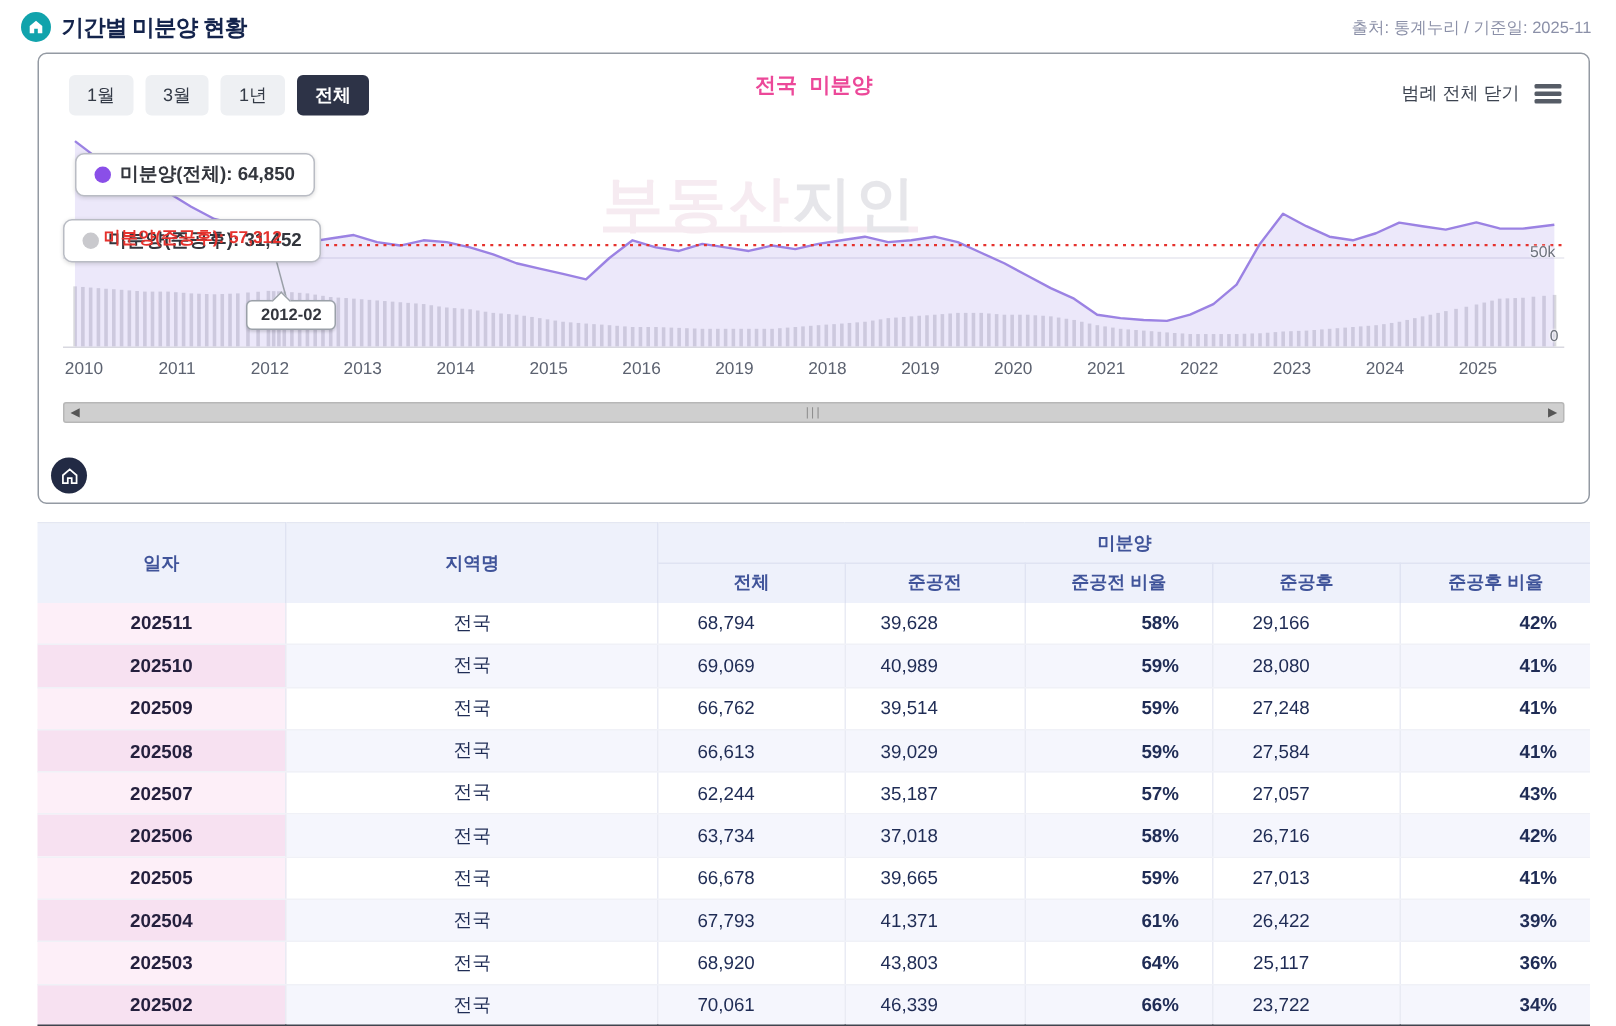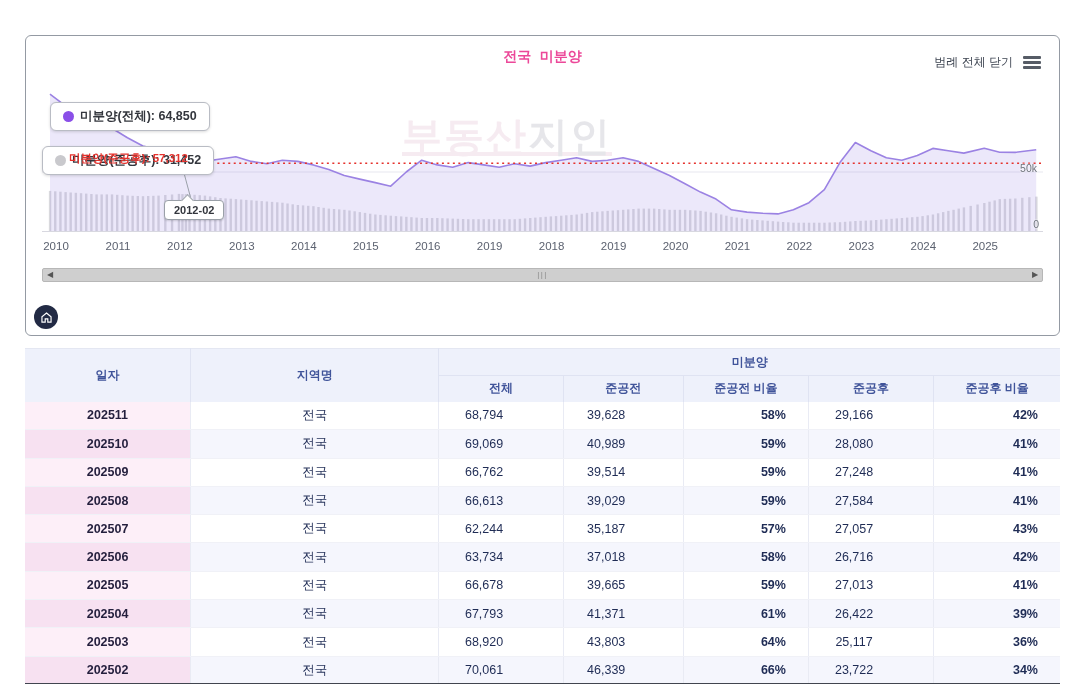--- a/index.html
+++ b/index.html
@@ -74,23 +74,40 @@
   tr.alt td.c-date { background:#f7e1f1 !important; }
   td.num { text-align:center; padding-right:34px; }
   td.pct { text-align:right; padding-right:22px; font-weight:bold; }
   table { border-bottom:2px solid #41454f; border-top:1px solid #e4e7f2; }
 </style>
 </head>
 <body>
 
 <div class="page">
 
+  <header class="top-header">
+    <div class="title-wrap">
+      <span class="app-icon">
+        <svg width="12" height="12" viewBox="0 0 20 20">
+            <path d="M10 3 L17 9 V17 H12 V12 H8 V17 H3 V9 Z" fill="#fff"></path>
+          </svg>
+      </span>
+      <h1 class="page-title">기간별 미분양 현황</h1>
+    </div>
+    <div class="source-note">출처: 통계누리 / 기준일: 2025-11</div>
+  </header>
 
   <section class="chart-card">
     <div class="chart-toolbar">
+      <div class="period-buttons" id="period-buttons">
+          <button class="pbtn">1월</button>
+          <button class="pbtn">3월</button>
+          <button class="pbtn">1년</button>
+          <button class="pbtn active">전체</button>
+        </div>
       <div class="chart-title">전국 미분양</div>
       <div class="legend-toggle">
         <button class="legend-close">범례 전체 닫기</button>
         <span class="hamburger">
             <span></span>
             <span></span>
             <span></span>
           </span>
       </div>
     </div>

